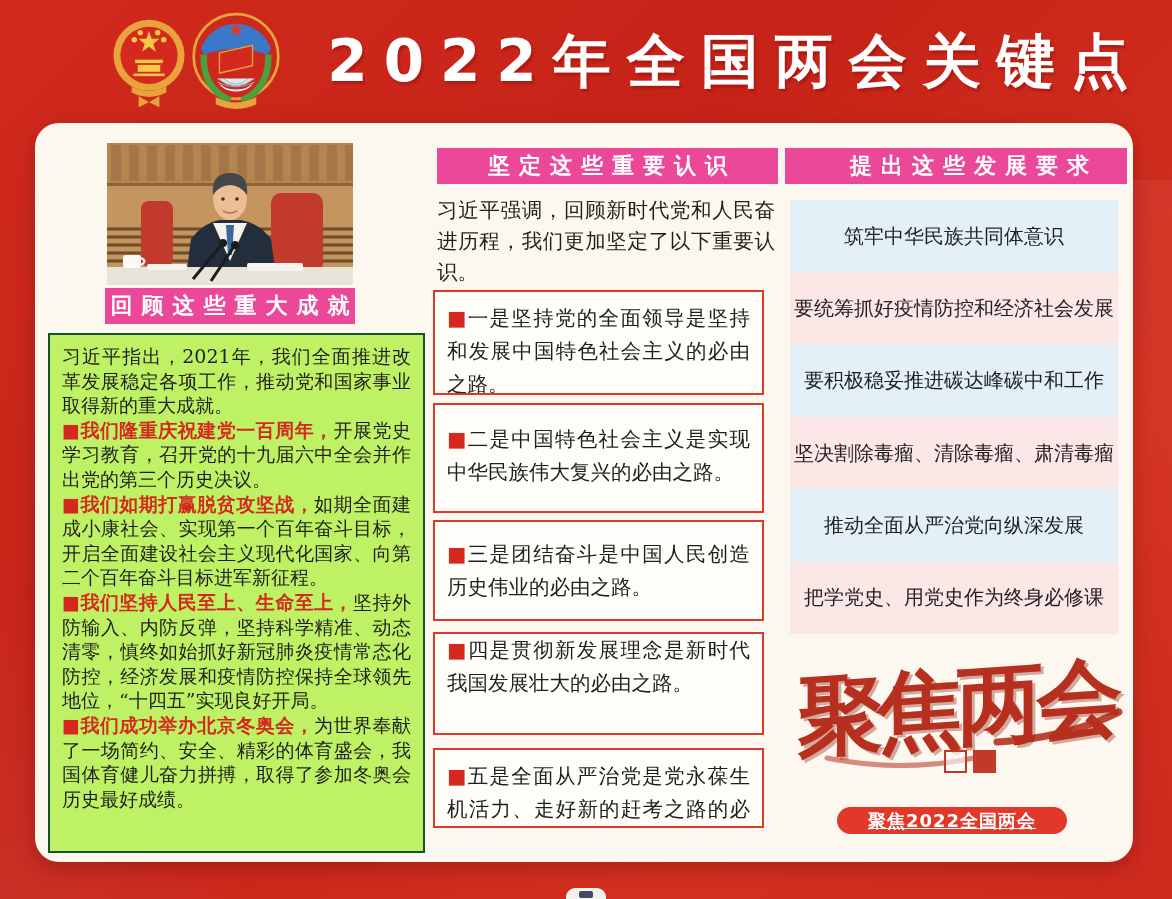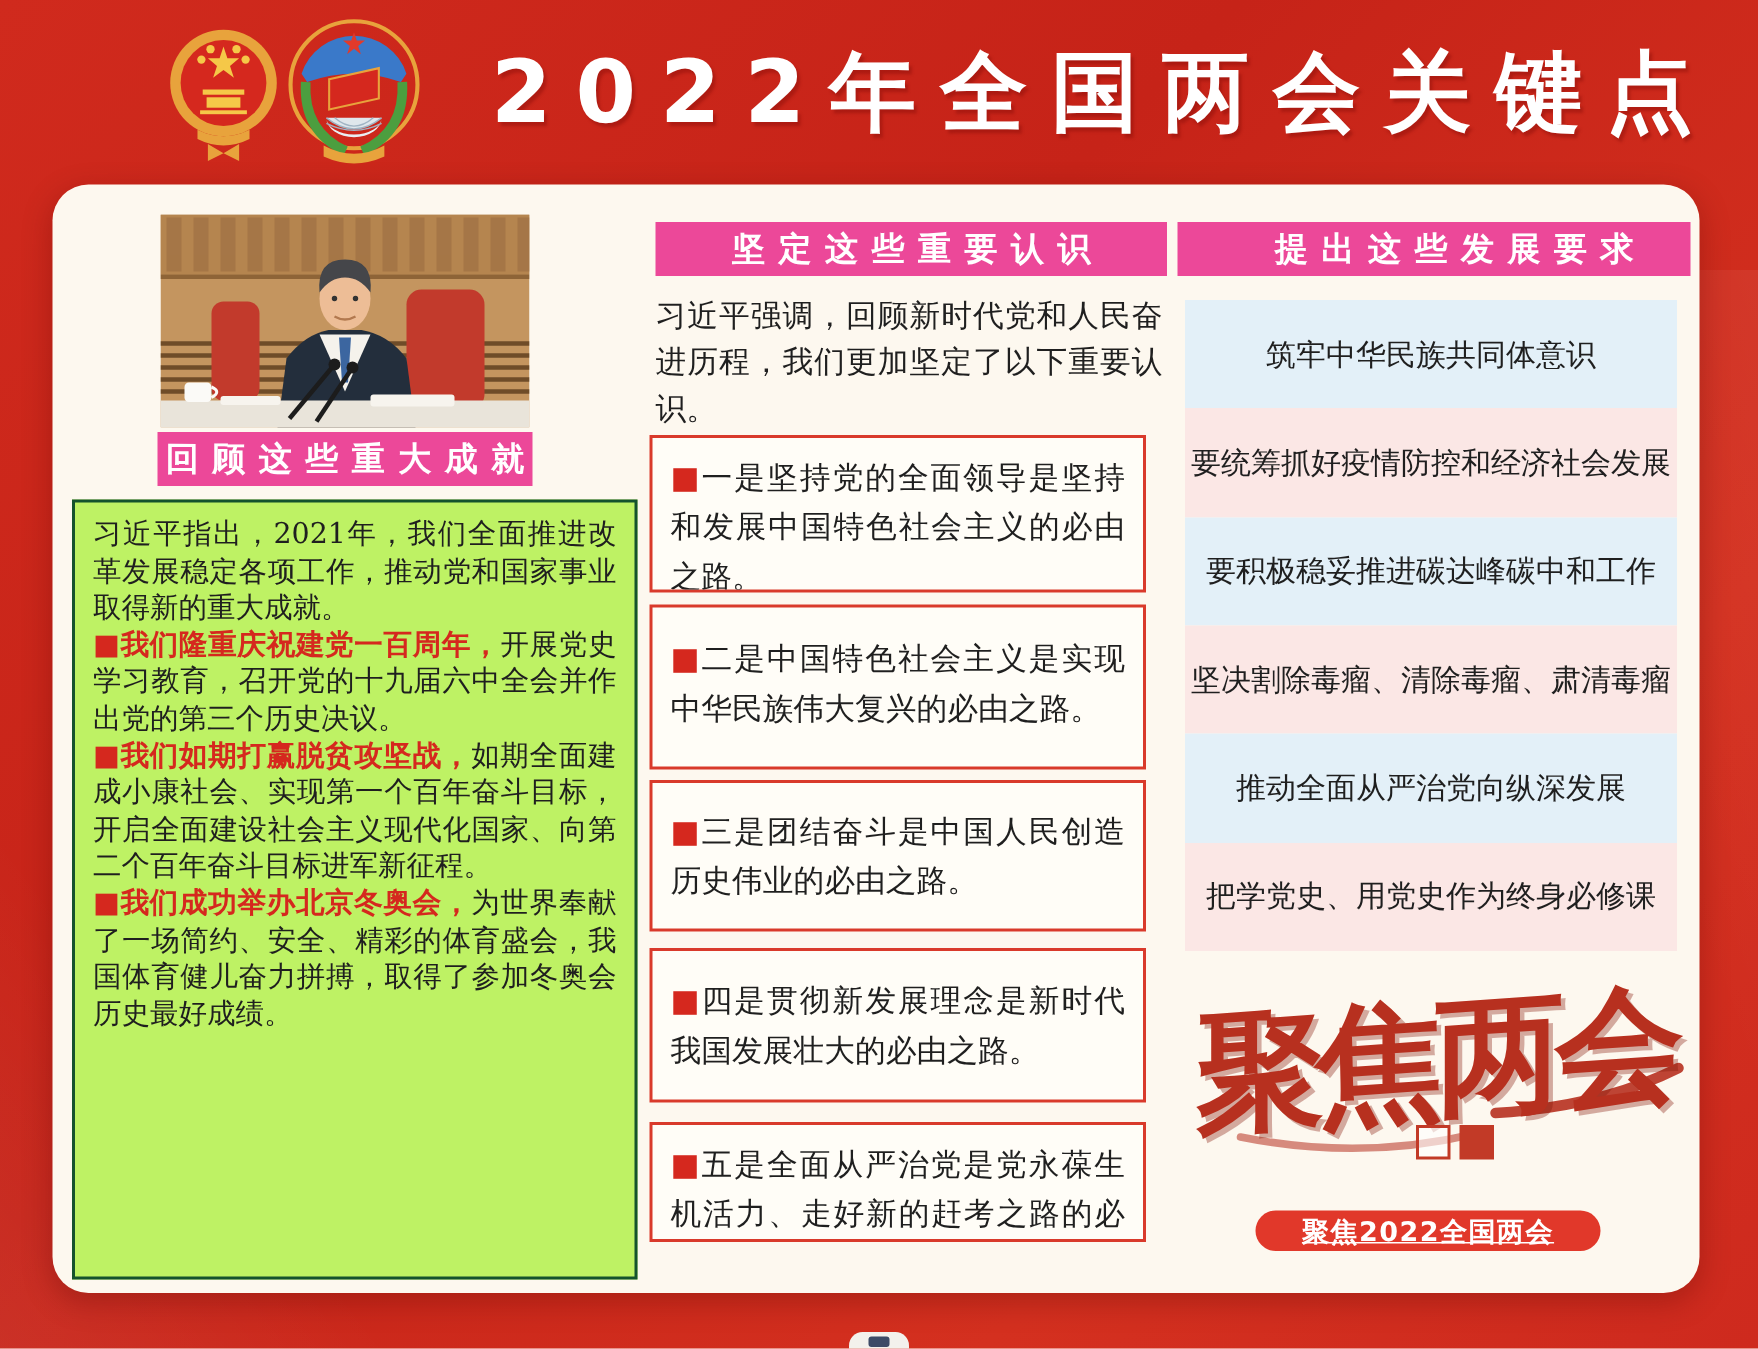--- a/index.html
+++ b/index.html
@@ -67,21 +67,21 @@
   .point-box {
     position:absolute; left:398px; width:331px;
     background:#fffdf7; border:2px solid #d93a2b;
     padding:10px 12px 4px 12px; overflow:hidden;
   }
   .point-box p { font-size:20.5px; line-height:33px; color:#1f1f1f; text-align:justify; }
   .point-box .bullet, .mid-bullet { color:#d5281e; font-weight:bold; }
   .pb1 { top:167px; height:105px; }
   .pb2 { top:280px; height:110px; padding-top:18px; }
   .pb3 { top:397px; height:101px; padding-top:16px; }
-  .pb4 { top:509px; height:103px; padding-top:17px; }
+  .pb4 { top:509px; height:103px; padding-top:0; }
   .pb5 { top:625px; height:80px; }
 
   
   .banner-right { left:750px; top:25px; width:342px;padding-left:27px; }
   .bars { position:absolute; left:755px; top:77px; width:328px; height:434px;
     display:flex; flex-direction:column; }
   .bar {
     flex:1 1 0; display:flex; align-items:center; justify-content:center;
     font-size:20px; color:#1f1f1f; white-space:nowrap;
   }
@@ -208,20 +208,21 @@
     <rect x="16" y="112" width="18" height="13" rx="3" fill="#fbfaf7"></rect>
     <path d="M34,115 q7,3 0,7" fill="none" stroke="#fbfaf7" stroke-width="2"></path>
   </svg>
 
   <div class="banner banner-left">回顾这些重大成就</div>
 
   <div class="left-box">
     <p><span class="lead"></span><span>习近平指出，2021年，我们全面推进改革发展稳定各项工作，推动党和国家事业取得新的重大成就。</span></p>
     <p><span class="lead">■我们隆重庆祝建党一百周年，</span><span>开展党史学习教育，召开党的十九届六中全会并作出党的第三个历史决议。</span></p>
     <p><span class="lead">■我们如期打赢脱贫攻坚战，</span><span>如期全面建成小康社会、实现第一个百年奋斗目标，开启全面建设社会主义现代化国家、向第二个百年奋斗目标进军新征程。</span></p>
+    <p><span class="lead">■我们坚持人民至上、生命至上，</span><span>坚持外防输入、内防反弹，坚持科学精准、动态清零，慎终如始抓好新冠肺炎疫情常态化防控，经济发展和疫情防控保持全球领先地位，“十四五”实现良好开局。</span></p>
     <p><span class="lead">■我们成功举办北京冬奥会，</span><span>为世界奉献了一场简约、安全、精彩的体育盛会，我国体育健儿奋力拼搏，取得了参加冬奥会历史最好成绩。</span></p>
   </div>
 
   <div class="banner banner-mid">坚定这些重要认识</div>
 
   <div class="mid-intro">习近平强调，回顾新时代党和人民奋进历程，我们更加坚定了以下重要认识。</div>
 
   <div class="point-box pb1">
     <p><span class="bullet">■</span><span>一是坚持党的全面领导是坚持和发展中国特色社会主义的必由之路。</span></p>
   </div>

